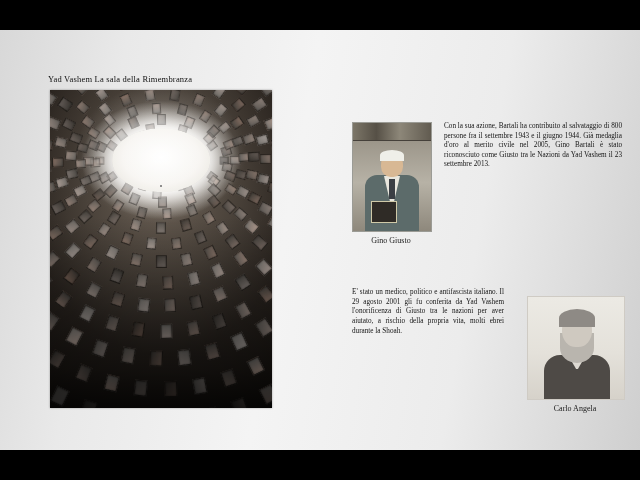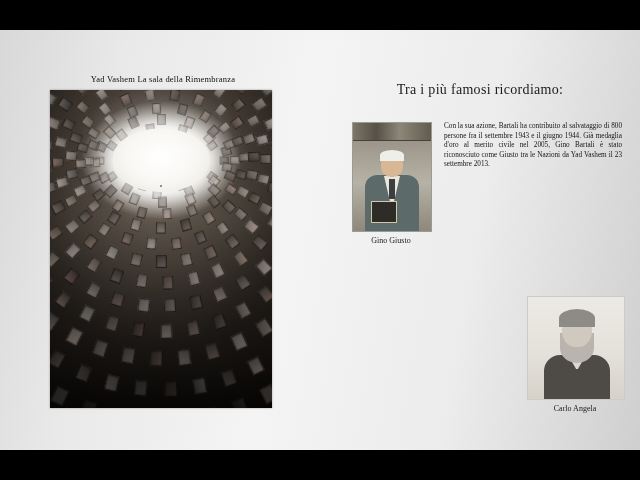--- a/index.html
+++ b/index.html
@@ -46,21 +46,20 @@
     left: 0;
     top: 0;
     width: 320px;
     height: 420px;
   }
   #photo-caption {
     position: absolute;
     left: 48px;
     top: 44px;
     width: 230px;
-    text-align: center;
     font-size: 8.5px;
     color: #111;
     letter-spacing: .2px;
   }
   #hall-photo {
     position: absolute;
     left: 50px;
     top: 60px;
     width: 222px;
     height: 318px;
@@ -503,41 +502,43 @@
             <div class="mtile" style="left: 31.5726px; top: 310.924px; width: 11.8082px; height: 14.7534px; background: linear-gradient(120deg, rgb(148, 131, 122) 0%, rgb(71, 69, 65) 100%); transform: rotate(558.134deg); opacity: 0.987671;"></div>
             <div class="mtile" style="left: 2.89997px; top: 298.183px; width: 11.8082px; height: 14.7534px; background: linear-gradient(140deg, rgb(176, 168, 164) 0%, rgb(108, 106, 102) 100%); transform: rotate(565.634deg); opacity: 0.987671;"></div>
           </div>
         <div id="oculus"></div>
         <div id="oculus-dot"></div>
         <div id="cone-shadow"></div>
       </div>
     </div>
 
     <div id="right-pane">
-      <div id="right-title">Tra i più famosi ricordiamo:</div>
 
       <div id="bartali-block">
         <div id="bartali-figure">
           <div id="bartali-photo">
             <div class="b-top-strip"></div>
             <div class="b-body"></div>
             <div class="b-shirt"></div>
             <div class="b-tie"></div>
             <div class="b-head"></div>
             <div class="b-hair"></div>
             <div class="b-plaque"></div>
           </div>
           <div id="bartali-caption">Gino Giusto</div>
         </div>
         <div id="bartali-text">
           <p>Con la sua azione, Bartali ha contribuito al salvataggio di 800 persone fra il settembre 1943 e il giugno 1944. Già medaglia d'oro al merito civile nel 2005, Gino Bartali è stato riconosciuto come Giusto tra le Nazioni da Yad Vashem il 23 settembre 2013.</p>
         </div>
       </div>
 
       <div id="angela-block">
+        <div id="angela-text">
+          <p>E' stato un medico, politico e antifascista italiano. Il 29 agosto 2001 gli fu conferita da Yad Vashem l'onorificenza di Giusto tra le nazioni per aver aiutato, a rischio della propria vita, molti ebrei durante la Shoah.</p>
+        </div>
         <div id="angela-figure">
           <div id="angela-photo">
             <div class="a-body"></div>
             <div class="a-collar"></div>
             <div class="a-beard"></div>
             <div class="a-head"></div>
             <div class="a-hair"></div>
           </div>
           <div id="angela-caption">Carlo Angela</div>
         </div>

